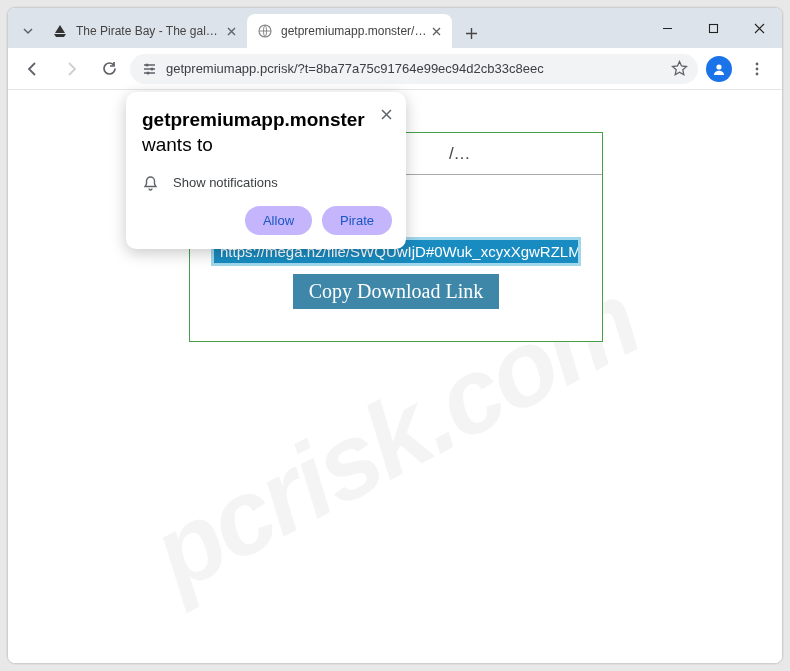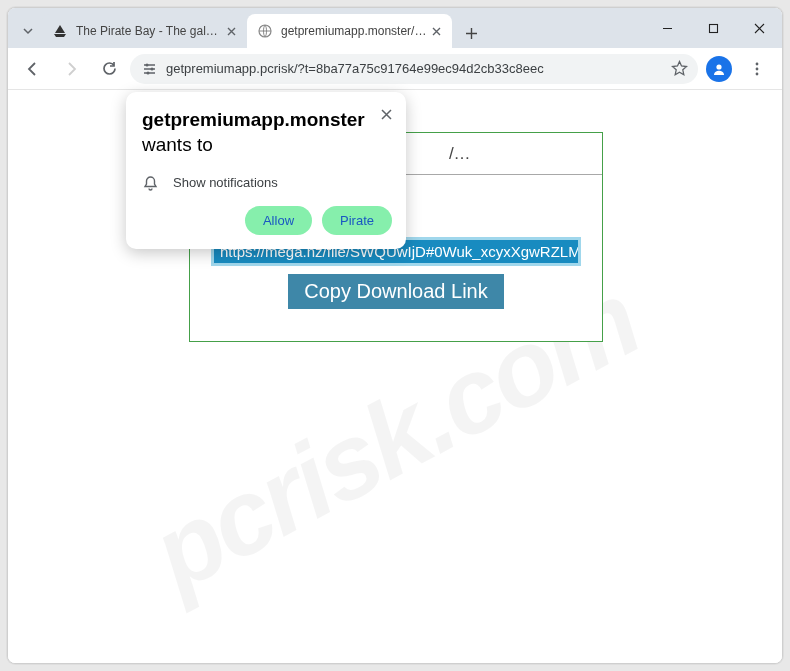--- a/index.html
+++ b/index.html
@@ -172,20 +172,21 @@
     font-family: Arial, sans-serif;
   }
   .copy-btn {
     display: inline-flex;
     margin-top: 4px;
     background: #3e87a8;
     color: #fff;
     font-size: 20px;
     padding: 6px 16px;
     border: none;
+    font-family: Liberation Serif, serif;
   }
 
   
   .perm-popup {
     position: absolute;
     left: 118px;
     top: 2px;
     width: 280px;
     background: #fff;
     border-radius: 10px;
@@ -203,21 +204,21 @@
   }
   .perm-row {
     display: flex; align-items: flex-start; gap: 14px;
     font-size: 13px; color:#3c4043;
     margin-bottom: 14px;
   }
   .perm-actions {
     display: flex; justify-content: flex-end; gap: 10px;
   }
   .perm-btn {
-    background: #86efac;
+    background: #c4b5fd;
     color: #1a57c2;
     border: none;
     border-radius: 16px;
     font-size: 13px;
     font-weight: 500;
     padding: 7px 18px;
   }
 
   svg { display: block; }
 </style>

